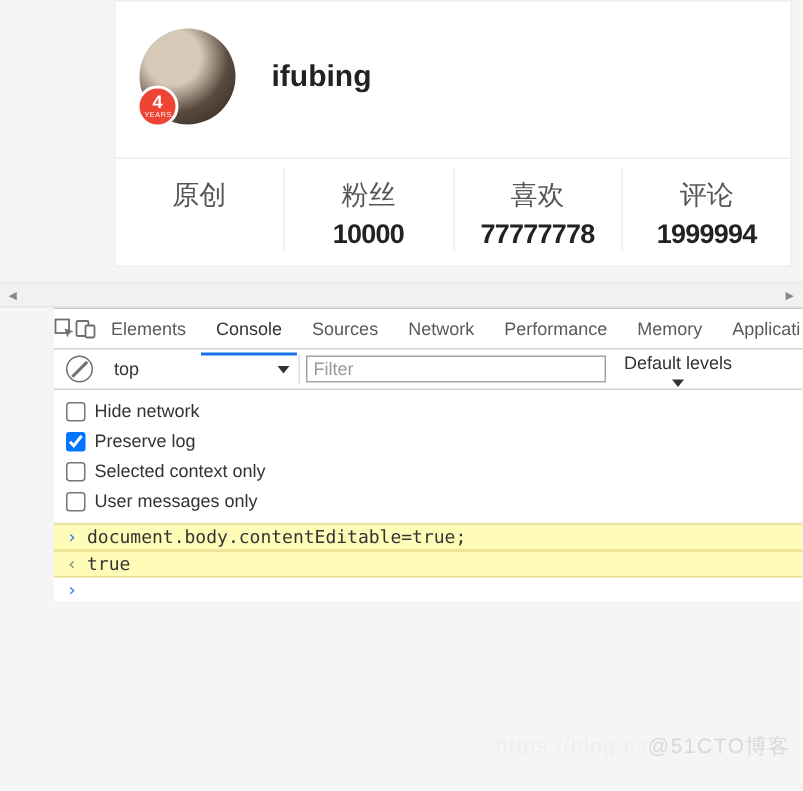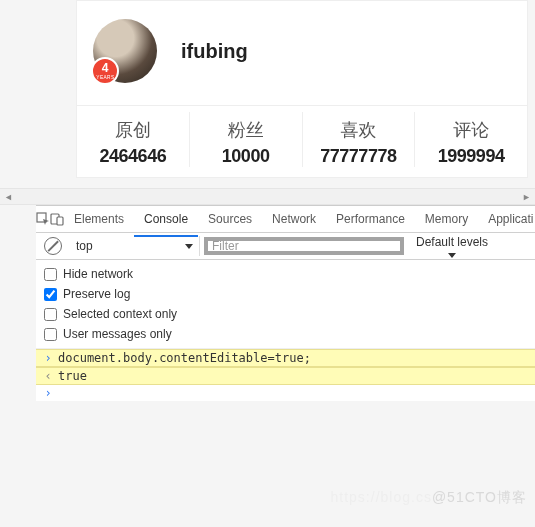--- a/index.html
+++ b/index.html
@@ -33,21 +33,21 @@
 .dt-icon { width: 26px; height: 27px; display: flex; align-items: center; justify-content: center; color: #6e6e6e; }
 .dt-icon svg { display: block; }
 .dt-tab { padding: 0 10px; height: 27px; display: flex; align-items: center; color: #5a5a5a; cursor: default; }
 .dt-tab.active { color: #333; border-bottom: 2px solid #1a73e8; margin-bottom: -1px; height: 35px; }
 
 .dt-toolbar { display: flex; align-items: center; height: 27px; border-bottom: 1px solid #d0d0d0; padding: 0 4px; gap: 4px; }
 .clear-icon { width: 18px; height: 18px; border: 1.5px solid #6e6e6e; border-radius: 50%; position: relative; margin: 0 4px; }
 .clear-icon::after { content: ""; position: absolute; width: 14px; height: 1.5px; background: #6e6e6e; top: 50%; left: 50%; transform: translate(-50%,-50%) rotate(-45deg); }
 .ctx-sel { display: flex; align-items: center; height: 20px; padding: 0 6px; border-right: 1px solid #ddd; min-width: 130px; justify-content: space-between; color: #333; }
 .ctx-sel .tri { border-left: 4px solid transparent; border-right: 4px solid transparent; border-top: 5px solid #333; }
-.filter-input { flex: 1; max-width: 200px; height: 18px; border: 4px solid #a3a3a3; padding: 0 4px; font-size: 12px; color: #999; display: flex; align-items: center; }
+.filter-input { flex: 1; max-width: 200px; height: 18px; border: 1px solid #a3a3a3; padding: 0 4px; font-size: 12px; color: #999; display: flex; align-items: center; }
 .levels { display: flex; align-items: center; padding: 0 8px; gap: 4px; color: #333; flex-direction: column; }
 .levels .tri2 { border-left: 4px solid transparent; border-right: 4px solid transparent; border-top: 5px solid #333; }
 
 .dt-checks { padding: 4px 8px; }
 .dt-check { display: flex; align-items: center; height: 20px; gap: 6px; color: #333; }
 .dt-check input { width: 13px; height: 13px; }
 
 .console-lines { font-family: Consolas, Menlo, monospace; font-size: 12px; border-top: 1px solid #eee; }
 .cl { display: flex; align-items: center; padding: 1px 6px; }
 .cl .mark { width: 12px; text-align: center; color: #888; margin-right: 4px; }
@@ -71,21 +71,20 @@
         <div class="avatar-badge">
           <span class="num">4</span>
           <span class="yrs">YEARS</span>
         </div>
       </div>
       <div class="username">ifubing</div>
     </div>
     <div class="stats-row">
       <div class="stat">
         <div class="lbl">原创</div>
-        <div class="val">2464646</div>
       </div>
       <div class="stat">
         <div class="lbl">粉丝</div>
         <div class="val">10000</div>
       </div>
       <div class="stat">
         <div class="lbl">喜欢</div>
         <div class="val">77777778</div>
       </div>
       <div class="stat">

